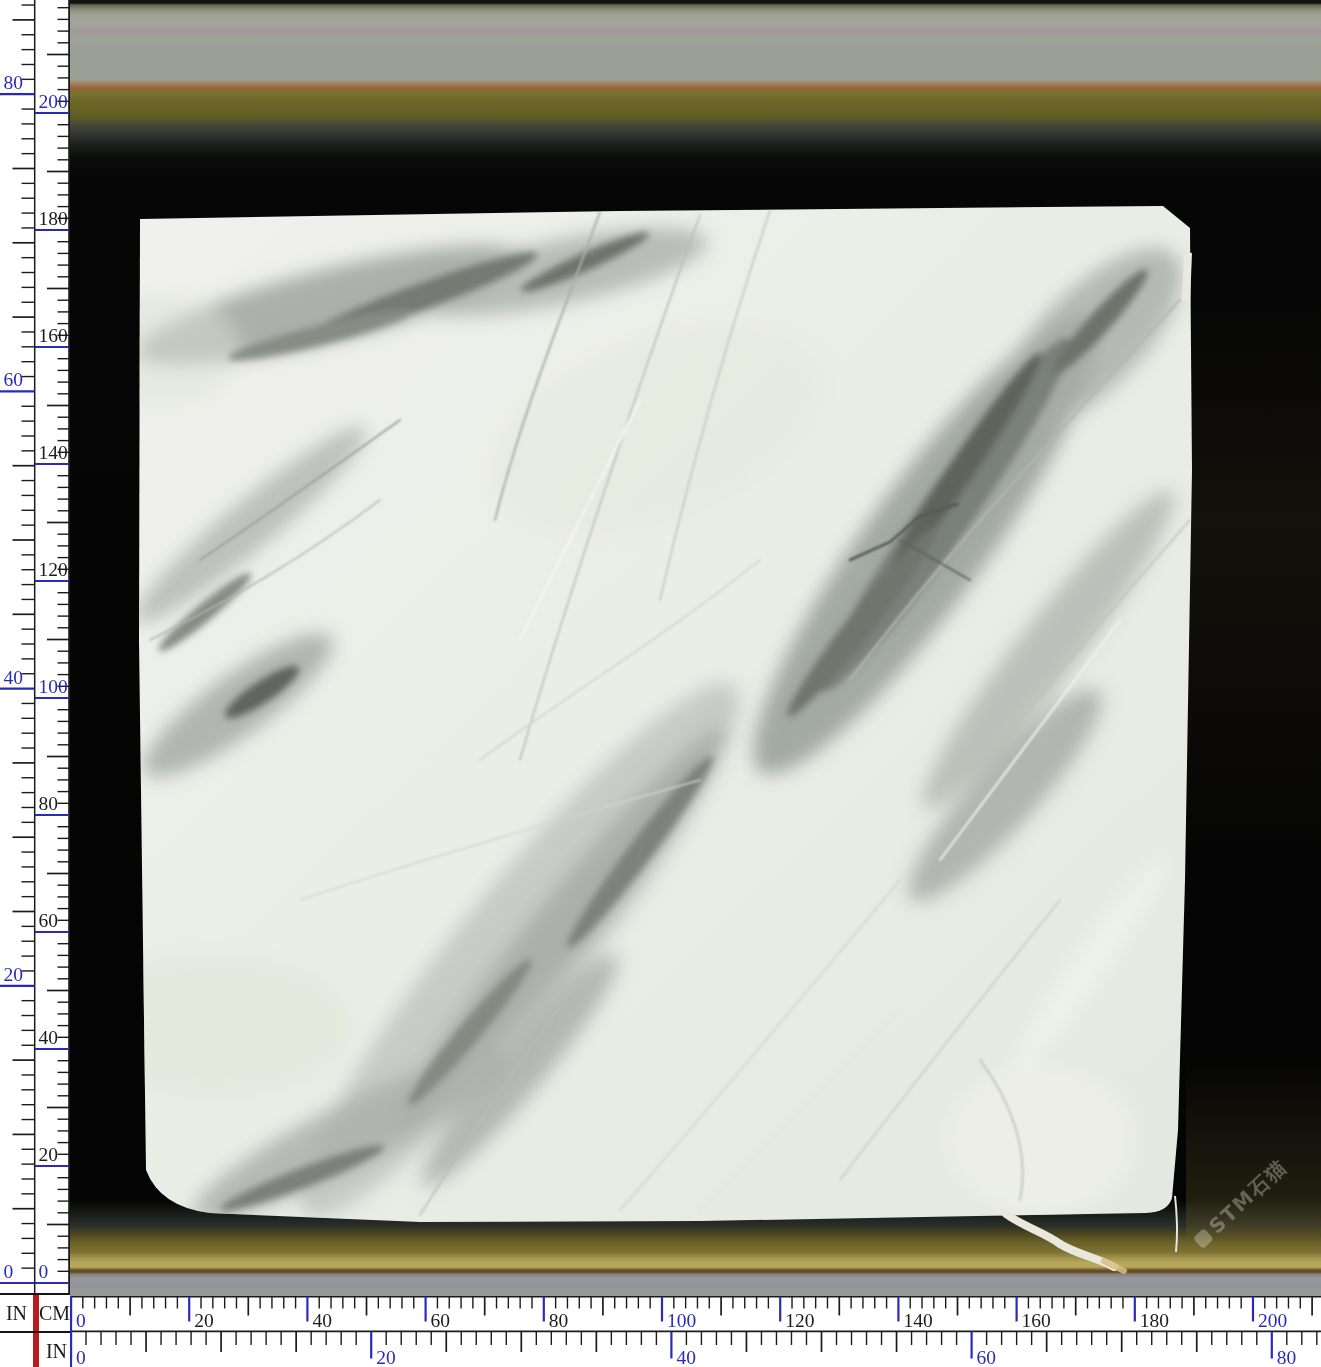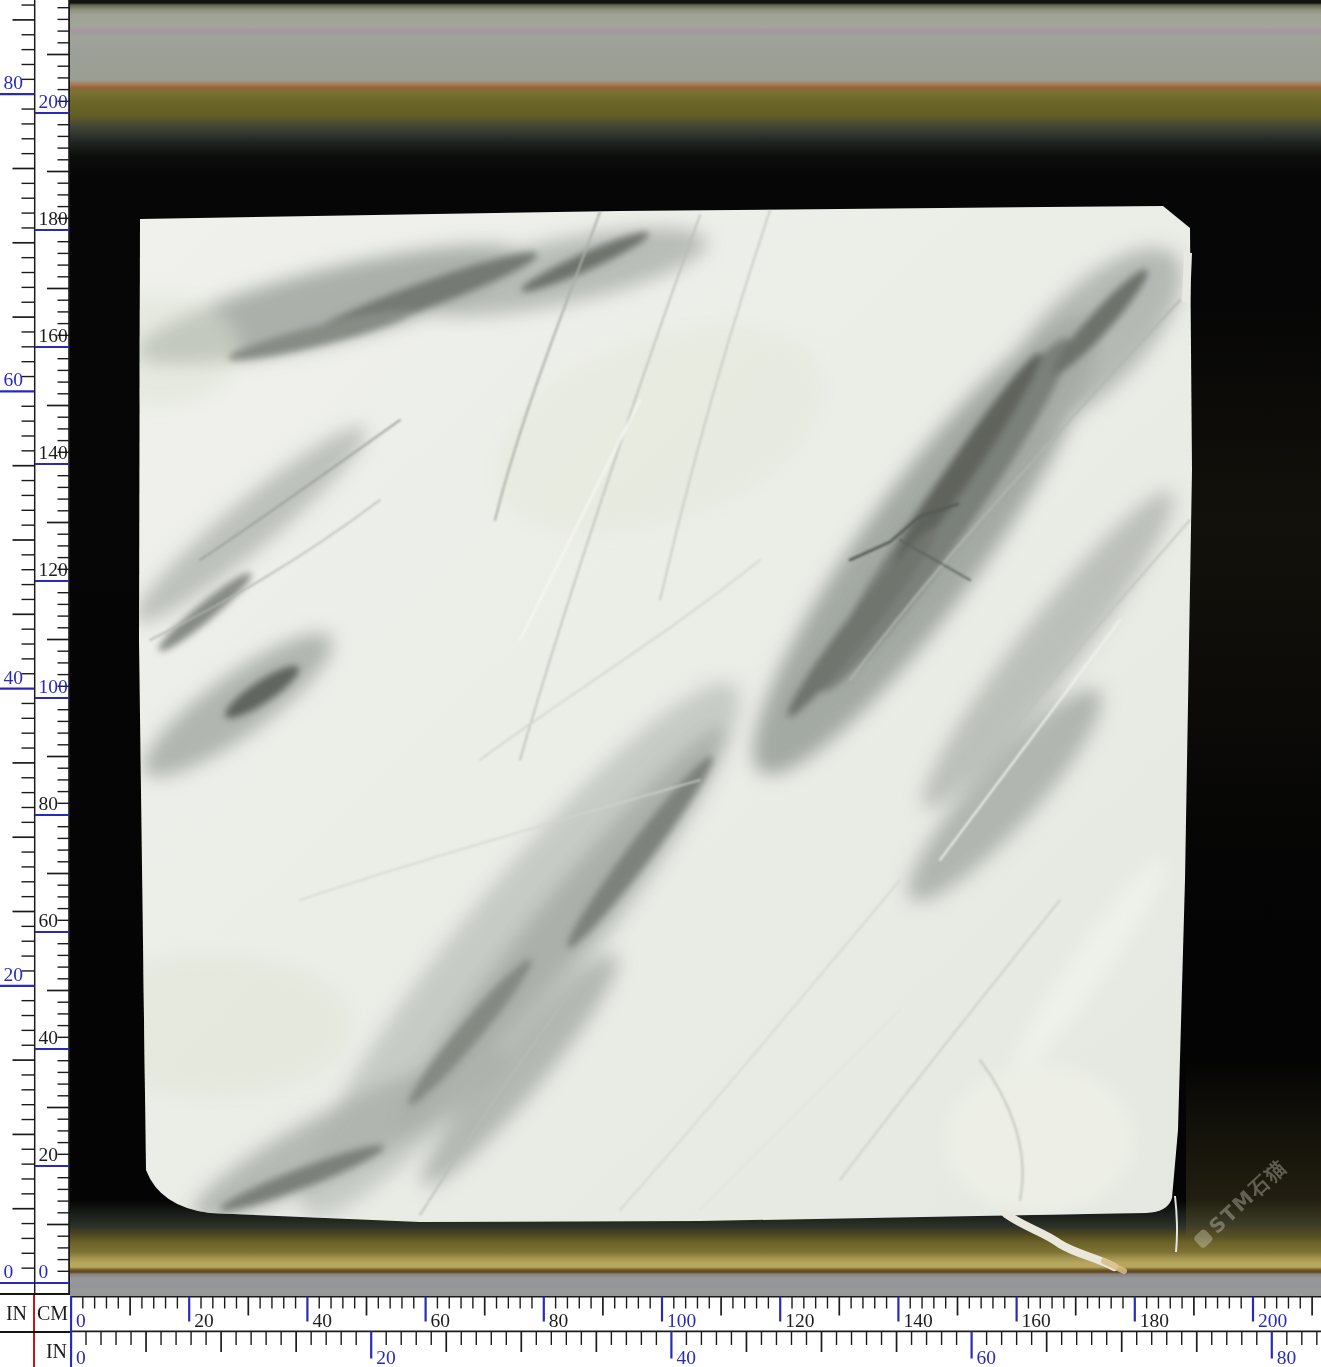--- a/index.html
+++ b/index.html
@@ -32,21 +32,21 @@
   .wm-logo{display:inline-block;width:15px;height:15px;border-radius:4px;
       background:var(--watermark,rgba(238,238,228,.32));}
   #vruler,#hruler{position:absolute;z-index:3;}
   #vruler{left:0;top:0;}
   #hruler{left:70px;top:1288px;}
   #corner{position:absolute;z-index:4;left:0;top:1293px;width:70px;height:74px;background:#fff;
       border-top:2px solid #151515;font-size:20px;color:#1b1b1b;}
   .crow{display:flex;height:36px;text-align:right;}
   .crow.r1{border-bottom:2px solid #151515;}
   .ccell{width:33px;display:flex;align-items:center;justify-content:center;}
-  .ccell.c2{border-left:2px solid #b91c1c;flex:1;}
+  .ccell.c2{border-left:6px solid #b91c1c;flex:1;}
   .crow.r2 .ccell.c2{justify-content:flex-end;padding-right:3px;}
 </style>
 </head>
 <body>
 
 <div id="stage">
 
   <div id="scanbg"></div>
   <div id="right-shade"></div>
 

